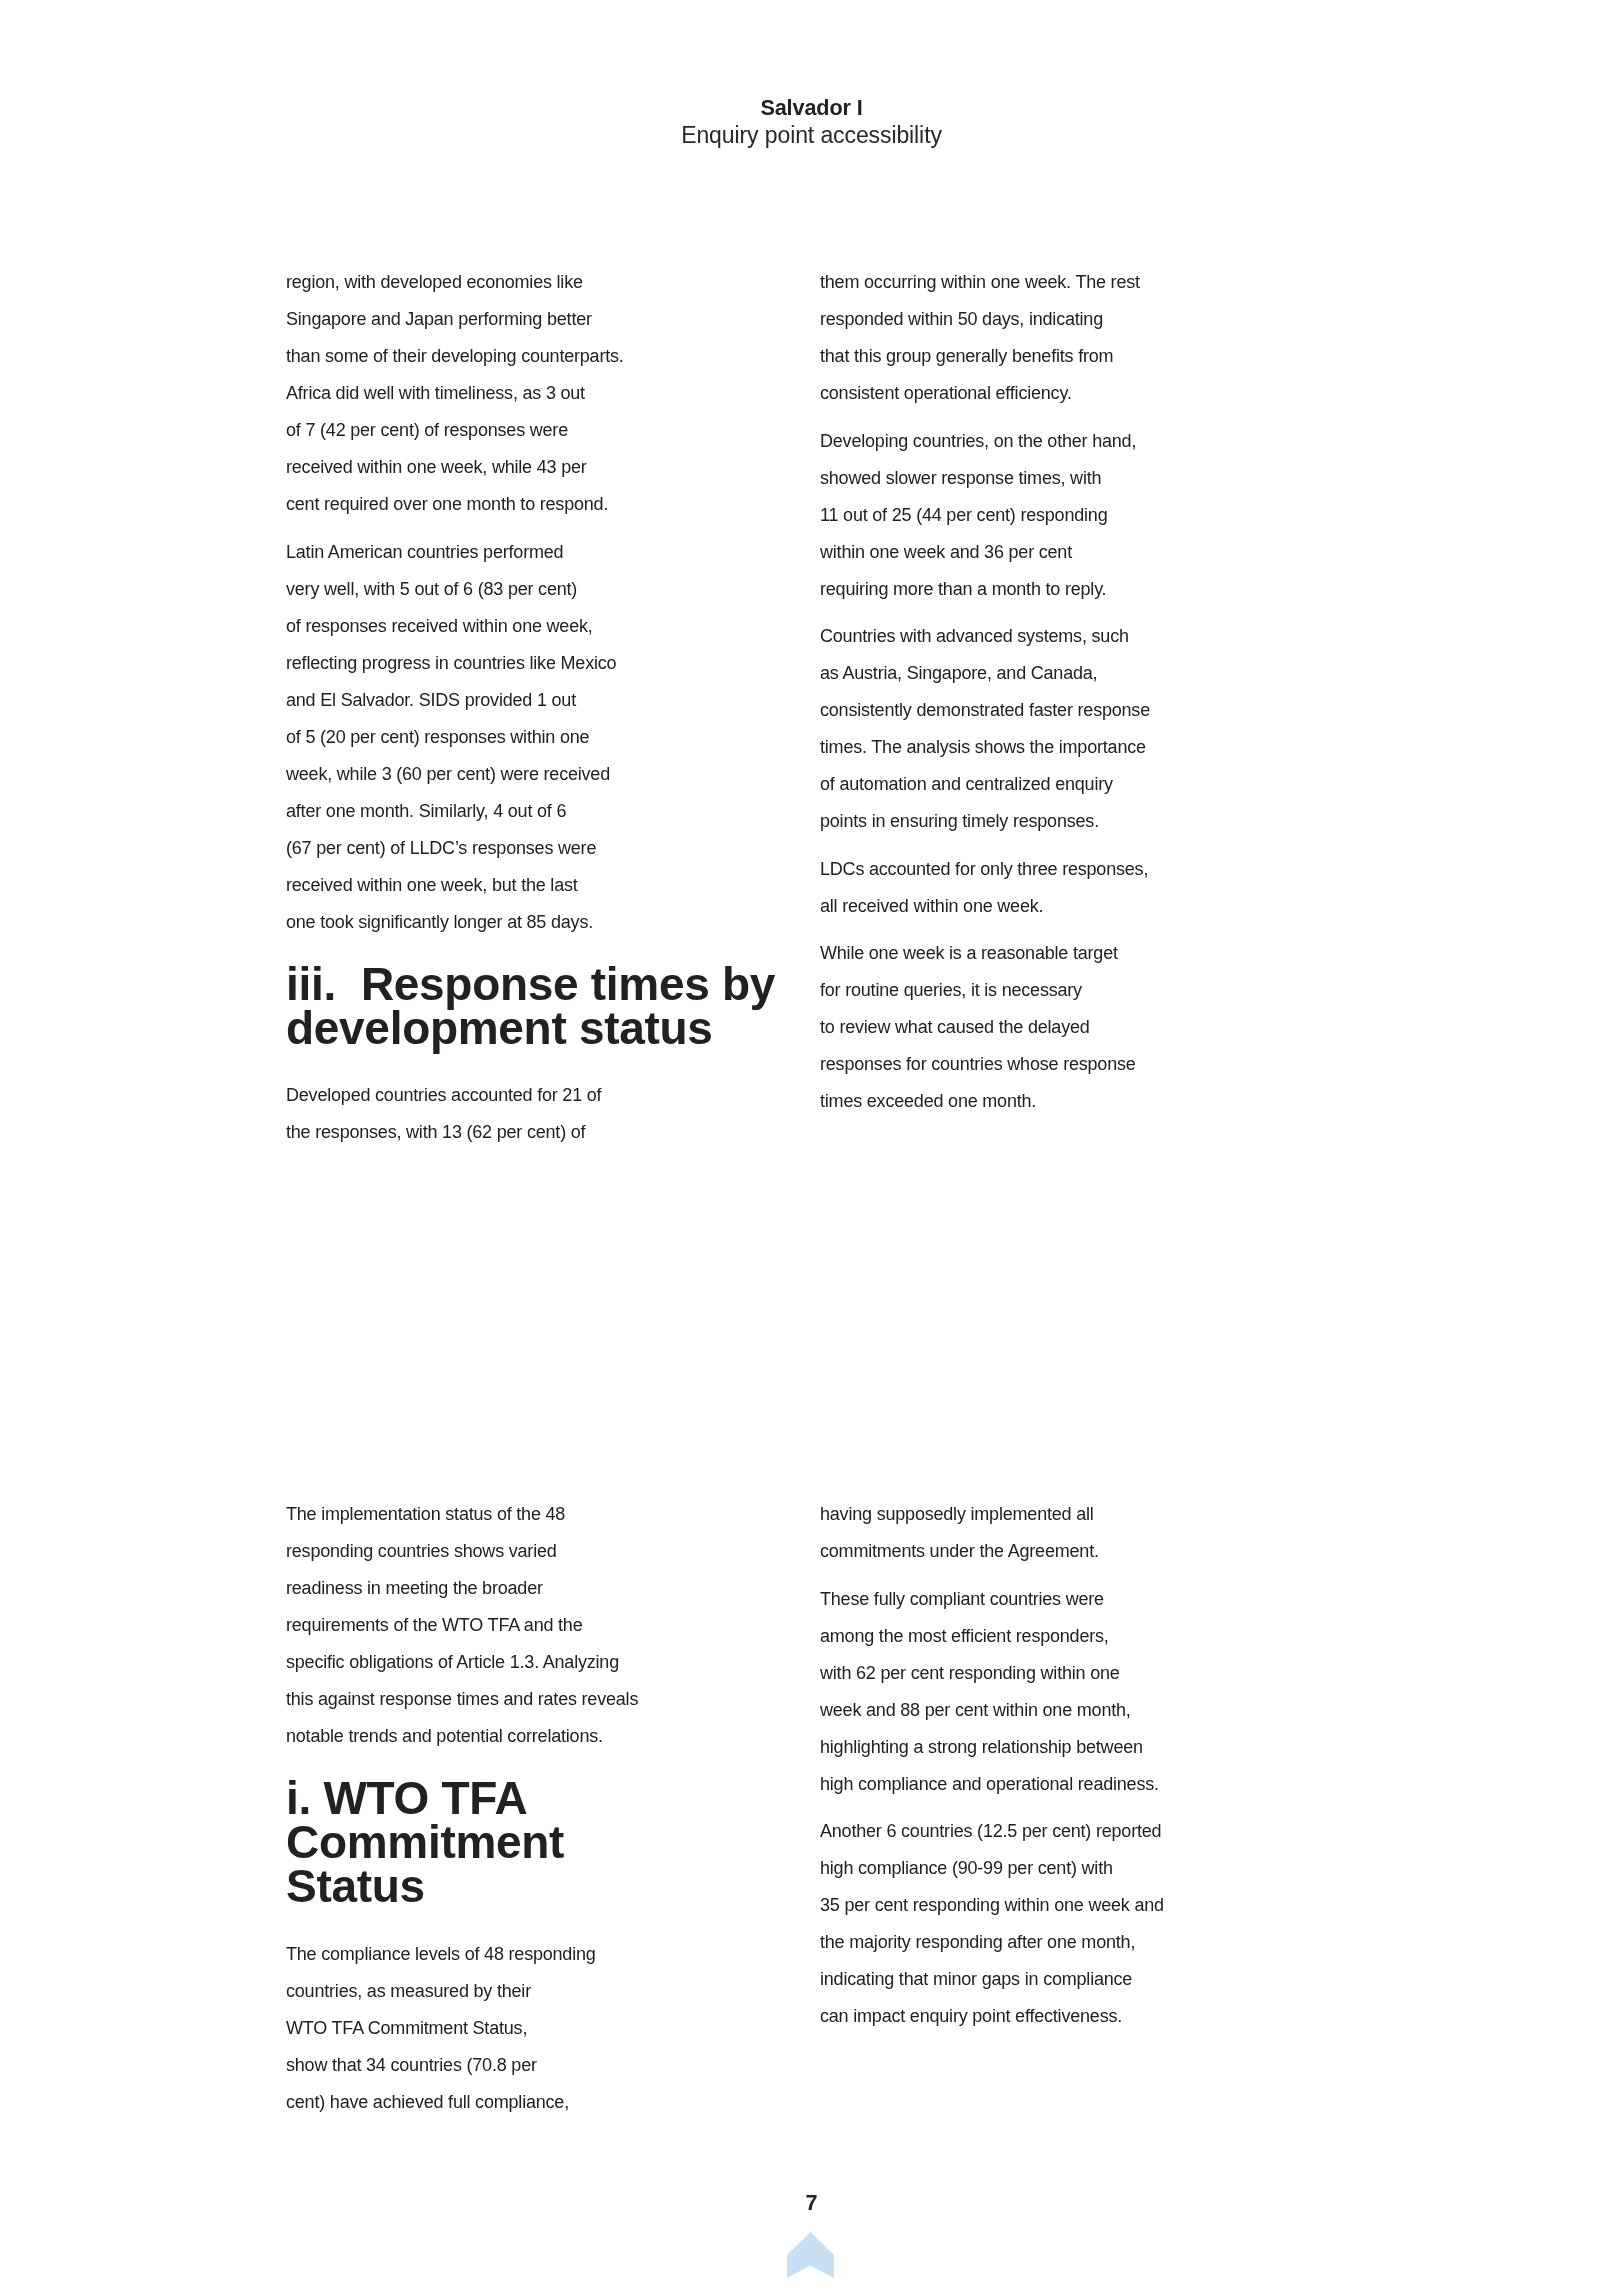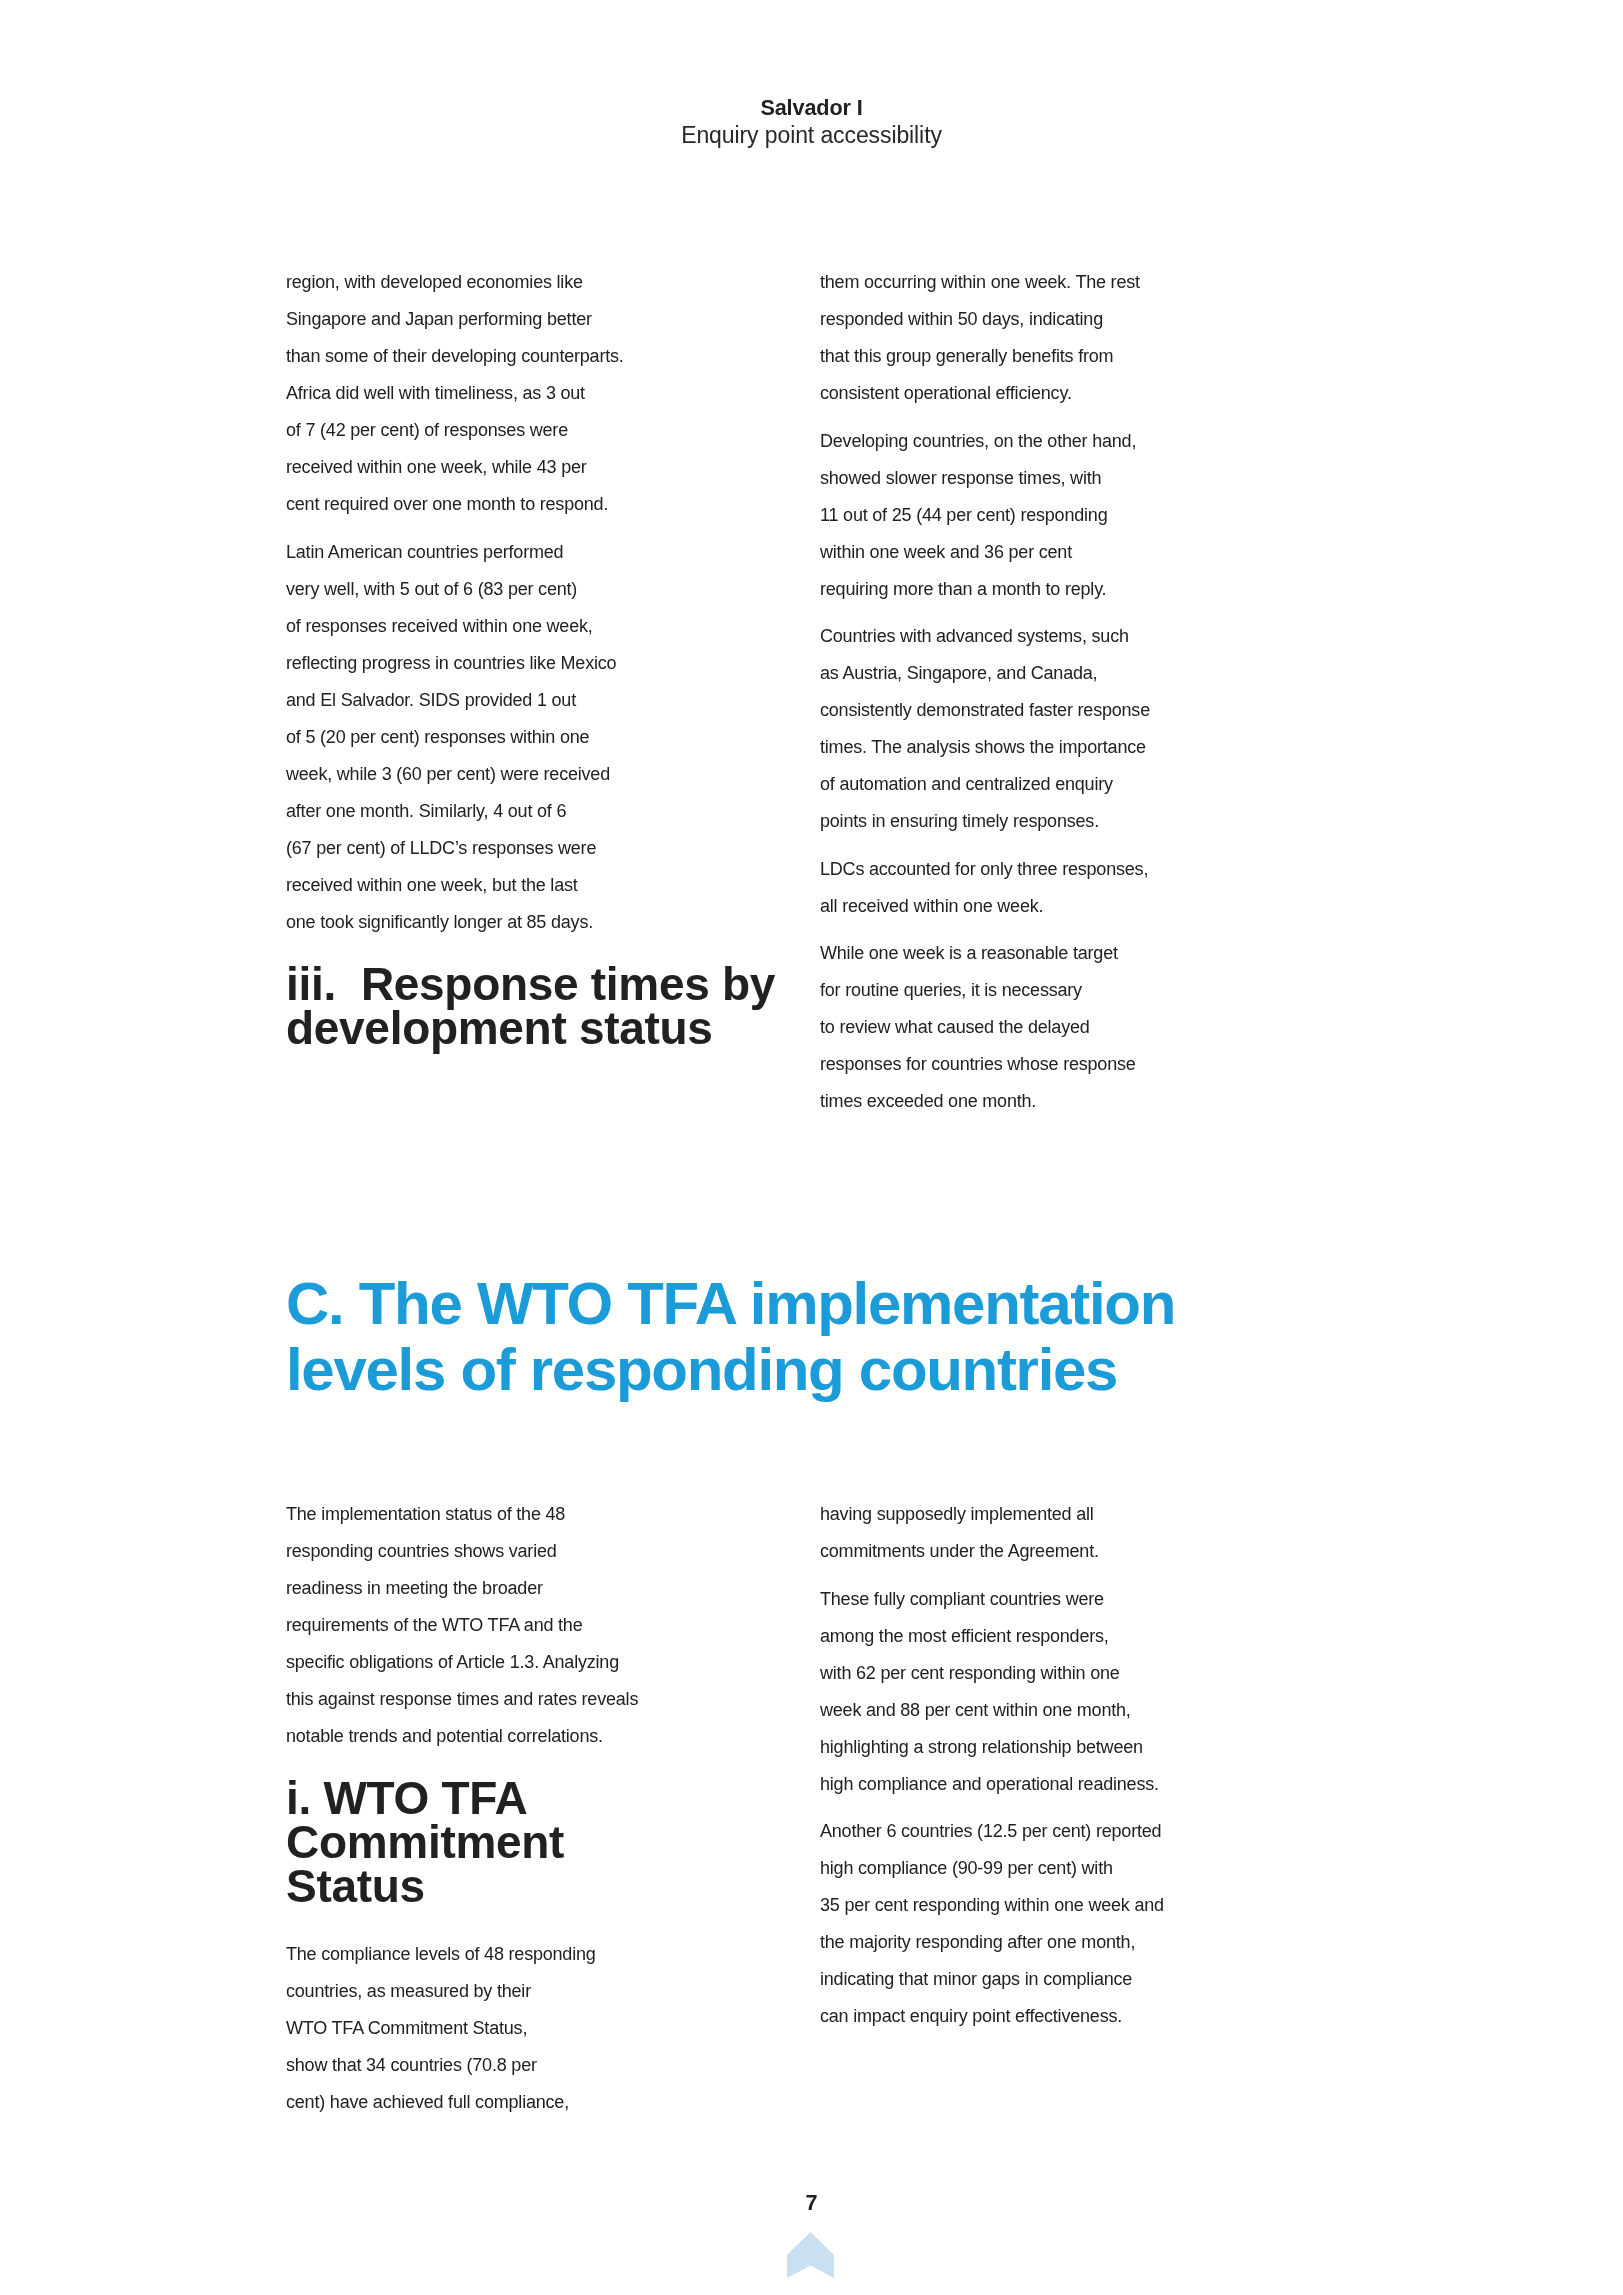--- a/index.html
+++ b/index.html
@@ -121,20 +121,22 @@
 reflecting progress in countries like Mexico
 and El Salvador. SIDS provided 1 out
 of 5 (20 per cent) responses within one
 week, while 3 (60 per cent) were received
 after one month. Similarly, 4 out of 6
 (67 per cent) of LLDC’s responses were
 received within one week, but the last
 one took significantly longer at 85 days.</p>
     <h3>iii.  Response times by
 development status</h3>
+    <p>Developed countries accounted for 21 of
+the responses, with 13 (62 per cent) of</p>
   </section>
 
   <section class="col col-top-right">
     <p>them occurring within one week. The rest
 responded within 50 days, indicating
 that this group generally benefits from
 consistent operational efficiency.</p>
     <p>Developing countries, on the other hand,
 showed slower response times, with
 11 out of 25 (44 per cent) responding
@@ -148,22 +150,20 @@
 points in ensuring timely responses.</p>
     <p>LDCs accounted for only three responses,
 all received within one week.</p>
     <p>While one week is a reasonable target
 for routine queries, it is necessary
 to review what caused the delayed
 responses for countries whose response
 times exceeded one month.</p>
   </section>
 
-  <h2 class="section-heading">C. The WTO TFA implementation
-levels of responding countries</h2>
 
   <section class="col col-bottom-left">
     <p>The implementation status of the 48
 responding countries shows varied
 readiness in meeting the broader
 requirements of the WTO TFA and the
 specific obligations of Article 1.3. Analyzing
 this against response times and rates reveals
 notable trends and potential correlations.</p>
     <h3>i. WTO TFA Commitment

